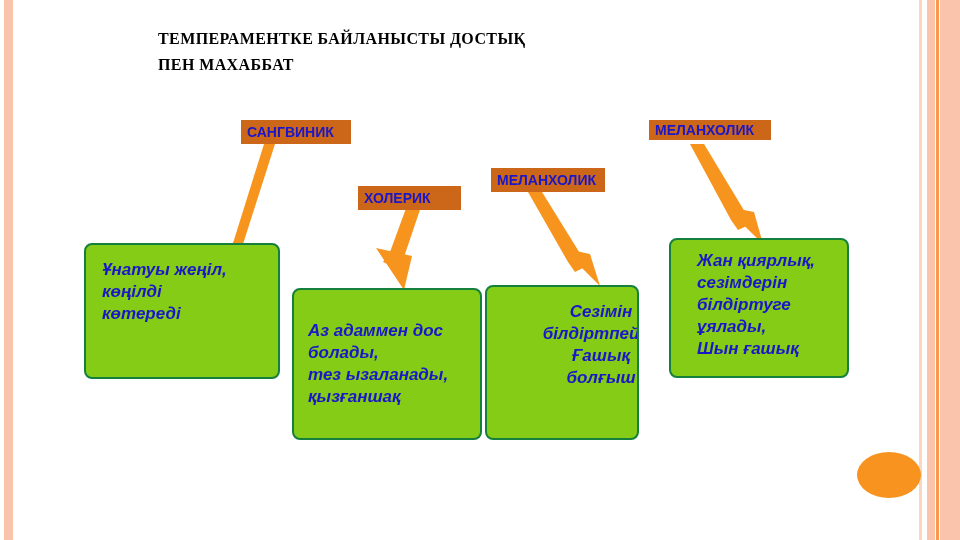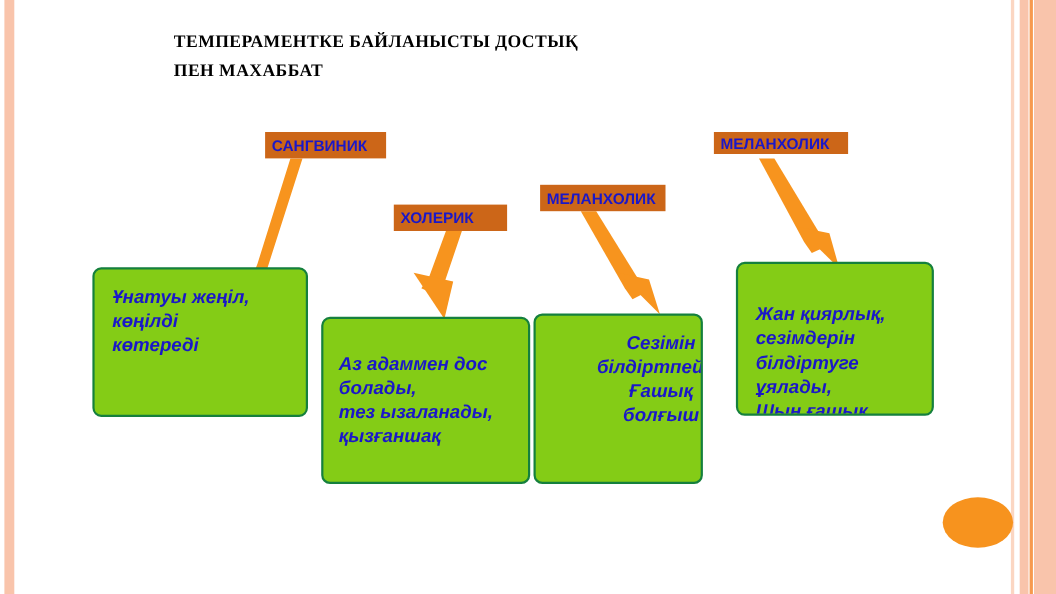--- a/index.html
+++ b/index.html
@@ -112,21 +112,21 @@
   .balloon-1 { left: 84px;  top: 243px; width: 196px; height: 136px; }
   .balloon-1 .balloon-text { left: 16px; top: 14px; width: 210px; }
 
   .balloon-2 { left: 292px; top: 288px; width: 190px; height: 152px; padding-left: 16px; }
   .balloon-2 .balloon-text { left: 14px; top: 30px; width: 230px; }
 
   .balloon-3 { left: 485px; top: 285px; width: 154px; height: 155px; text-align: center; }
   .balloon-3 .balloon-text { left: 14px; top: 14px; width: 200px; }
 
   .balloon-4 { left: 669px; top: 238px; width: 180px; height: 140px; }
-  .balloon-4 .balloon-text { left: 16px; top: 10px; width: 210px; margin-top: 25px; }
+  .balloon-4 .balloon-text { left: 26px; top: 10px; width: 210px; }
 </style>
 </head>
 <body>
 
 <div id="slide">
 
   <div class="edge edge-left-1"></div>
   <div class="edge edge-right-1"></div>
   <div class="edge edge-right-2"></div>
   <div class="edge edge-right-3"></div>

